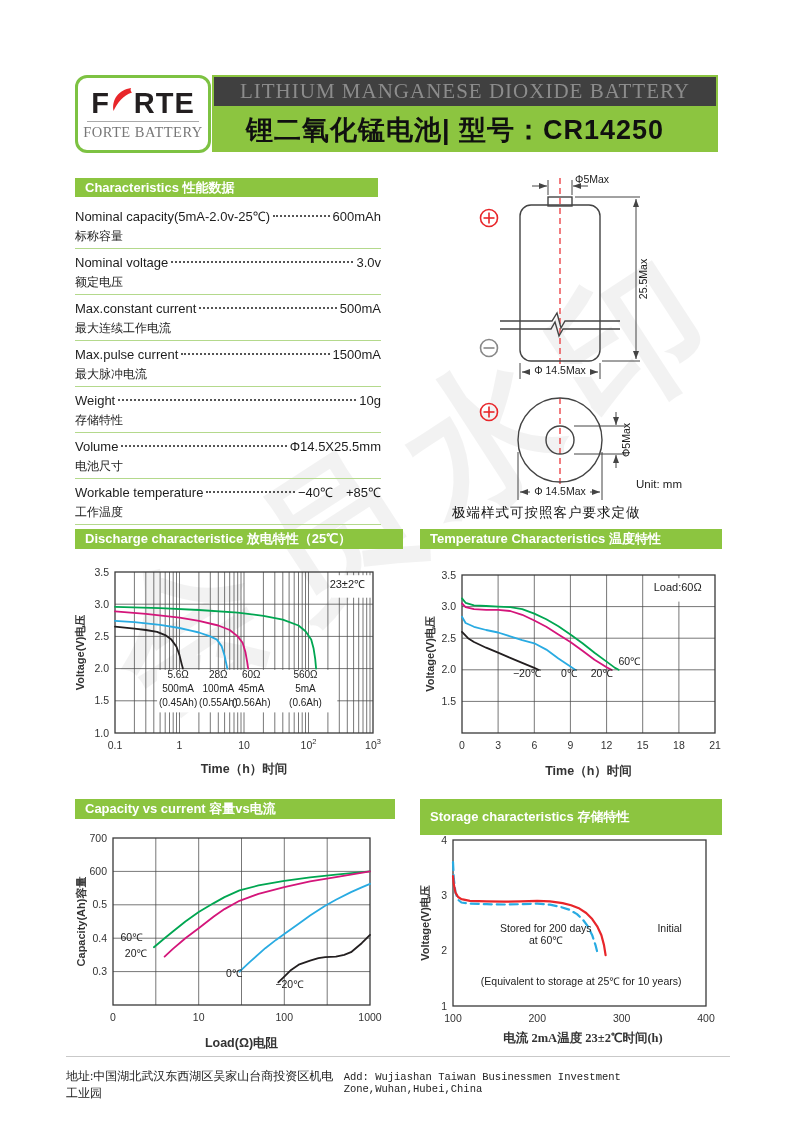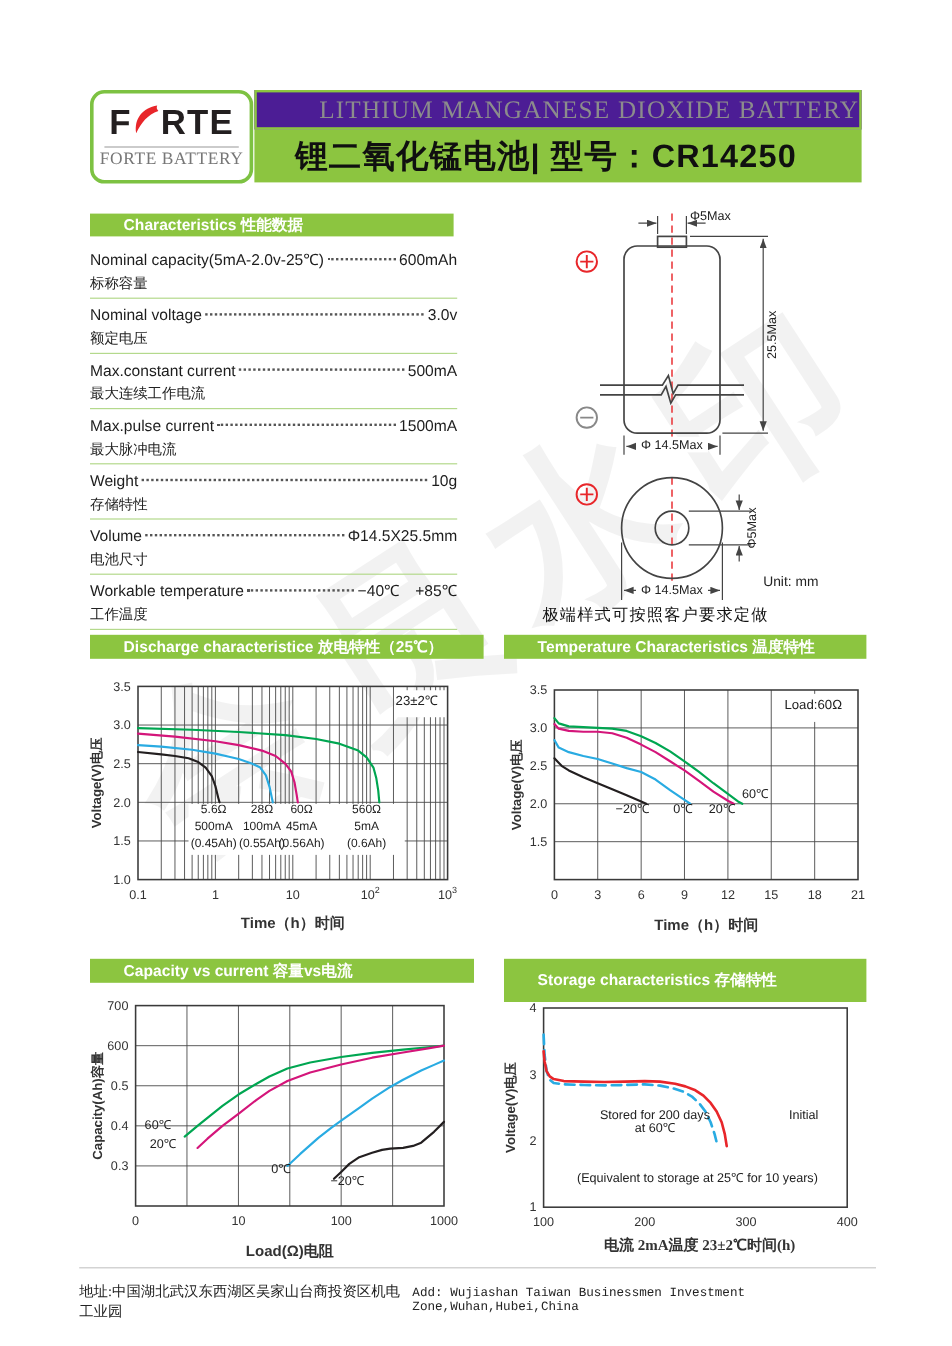--- a/index.html
+++ b/index.html
@@ -15,29 +15,29 @@
   
   #logo-box{left:75px;top:75px;width:136px;height:78px;border:3px solid #7DC242;border-radius:12px;
     background:#fff;box-sizing:border-box;display:flex;flex-direction:column;justify-content:center;}
   .logo-line1{display:flex;align-items:center;justify-content:center;font-size:29px;font-weight:800;
     color:#231f20;letter-spacing:1px;line-height:30px;}
   .logo-leaf{display:inline-block;margin:0 1px;}
   .logo-divider{border-top:1px solid #aaa;margin:3px 9px 2px;}
   .logo-sub{font-family:"Liberation Serif",serif;font-size:14.5px;color:#777;text-align:center;letter-spacing:0.5px;}
 
   #header-right{left:212px;top:75px;width:506px;height:77px;}
-  #header-en{height:33px;box-sizing:border-box;border:2px solid #8CC540;background:#4c1d95;
-    display:flex;align-items:center;justify-content:flex-end;}
+  #header-en{height:33px;box-sizing:border-box;border:2px solid #8CC540;background:#404040;
+    display:flex;align-items:center;justify-content:center;}
   #header-en span{font-family:"Liberation Serif",serif;font-size:21px;color:#8c8c8c;letter-spacing:1px;}
   #header-cn{height:44px;background:#8CC540;display:flex;align-items:center;padding-left:34px;}
   #header-cn span{font-size:27px;font-weight:700;color:#101010;letter-spacing:1px;}
 
   
   .sec-bar{position:absolute;background:#8CC540;color:#fff;font-weight:700;font-size:13px;
-    display:flex;align-items:center;padding-left:28px;box-sizing:border-box;}
+    display:flex;align-items:center;padding-left:10px;box-sizing:border-box;}
 
   
   #spec-rows{left:75px;top:203px;width:306px;}
   .spec-row{padding:5px 0 4px;border-bottom:1px solid #b4d98c;}
   .spec-top{display:flex;align-items:baseline;font-size:13px;line-height:17px;color:#1d1d1d;}
   .spec-label{white-space:nowrap;}
   .dots{flex:1;border-bottom:2px dotted #555;margin:0 3px;transform:translateY(-4px);}
   .spec-value{white-space:pre;}
   .spec-cn{font-family:"Liberation Serif",serif;font-size:12px;line-height:16px;color:#222;margin-top:3px;}
 

